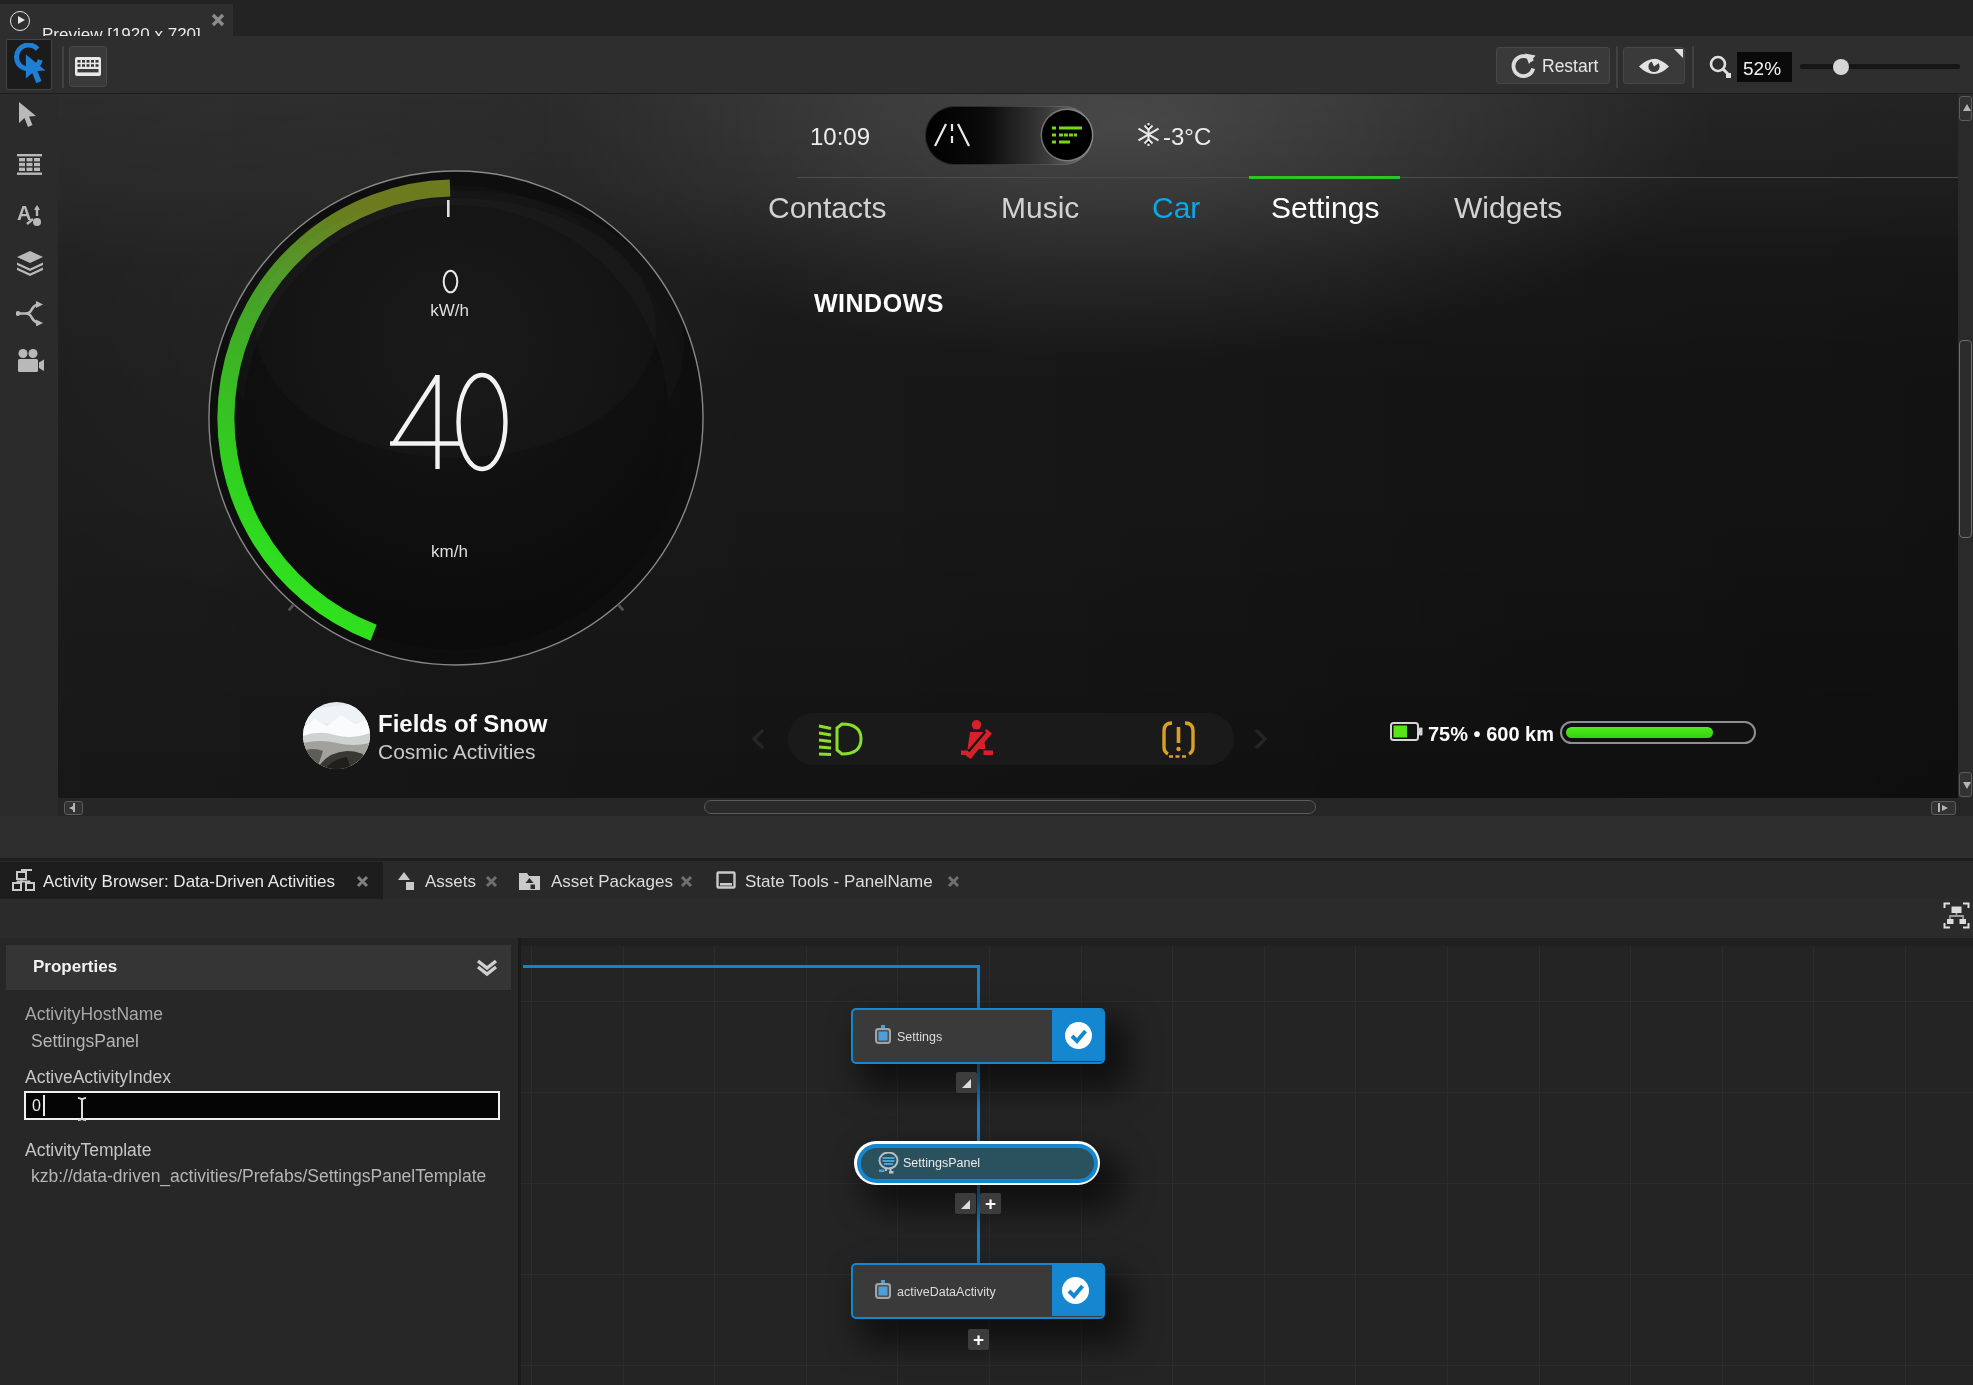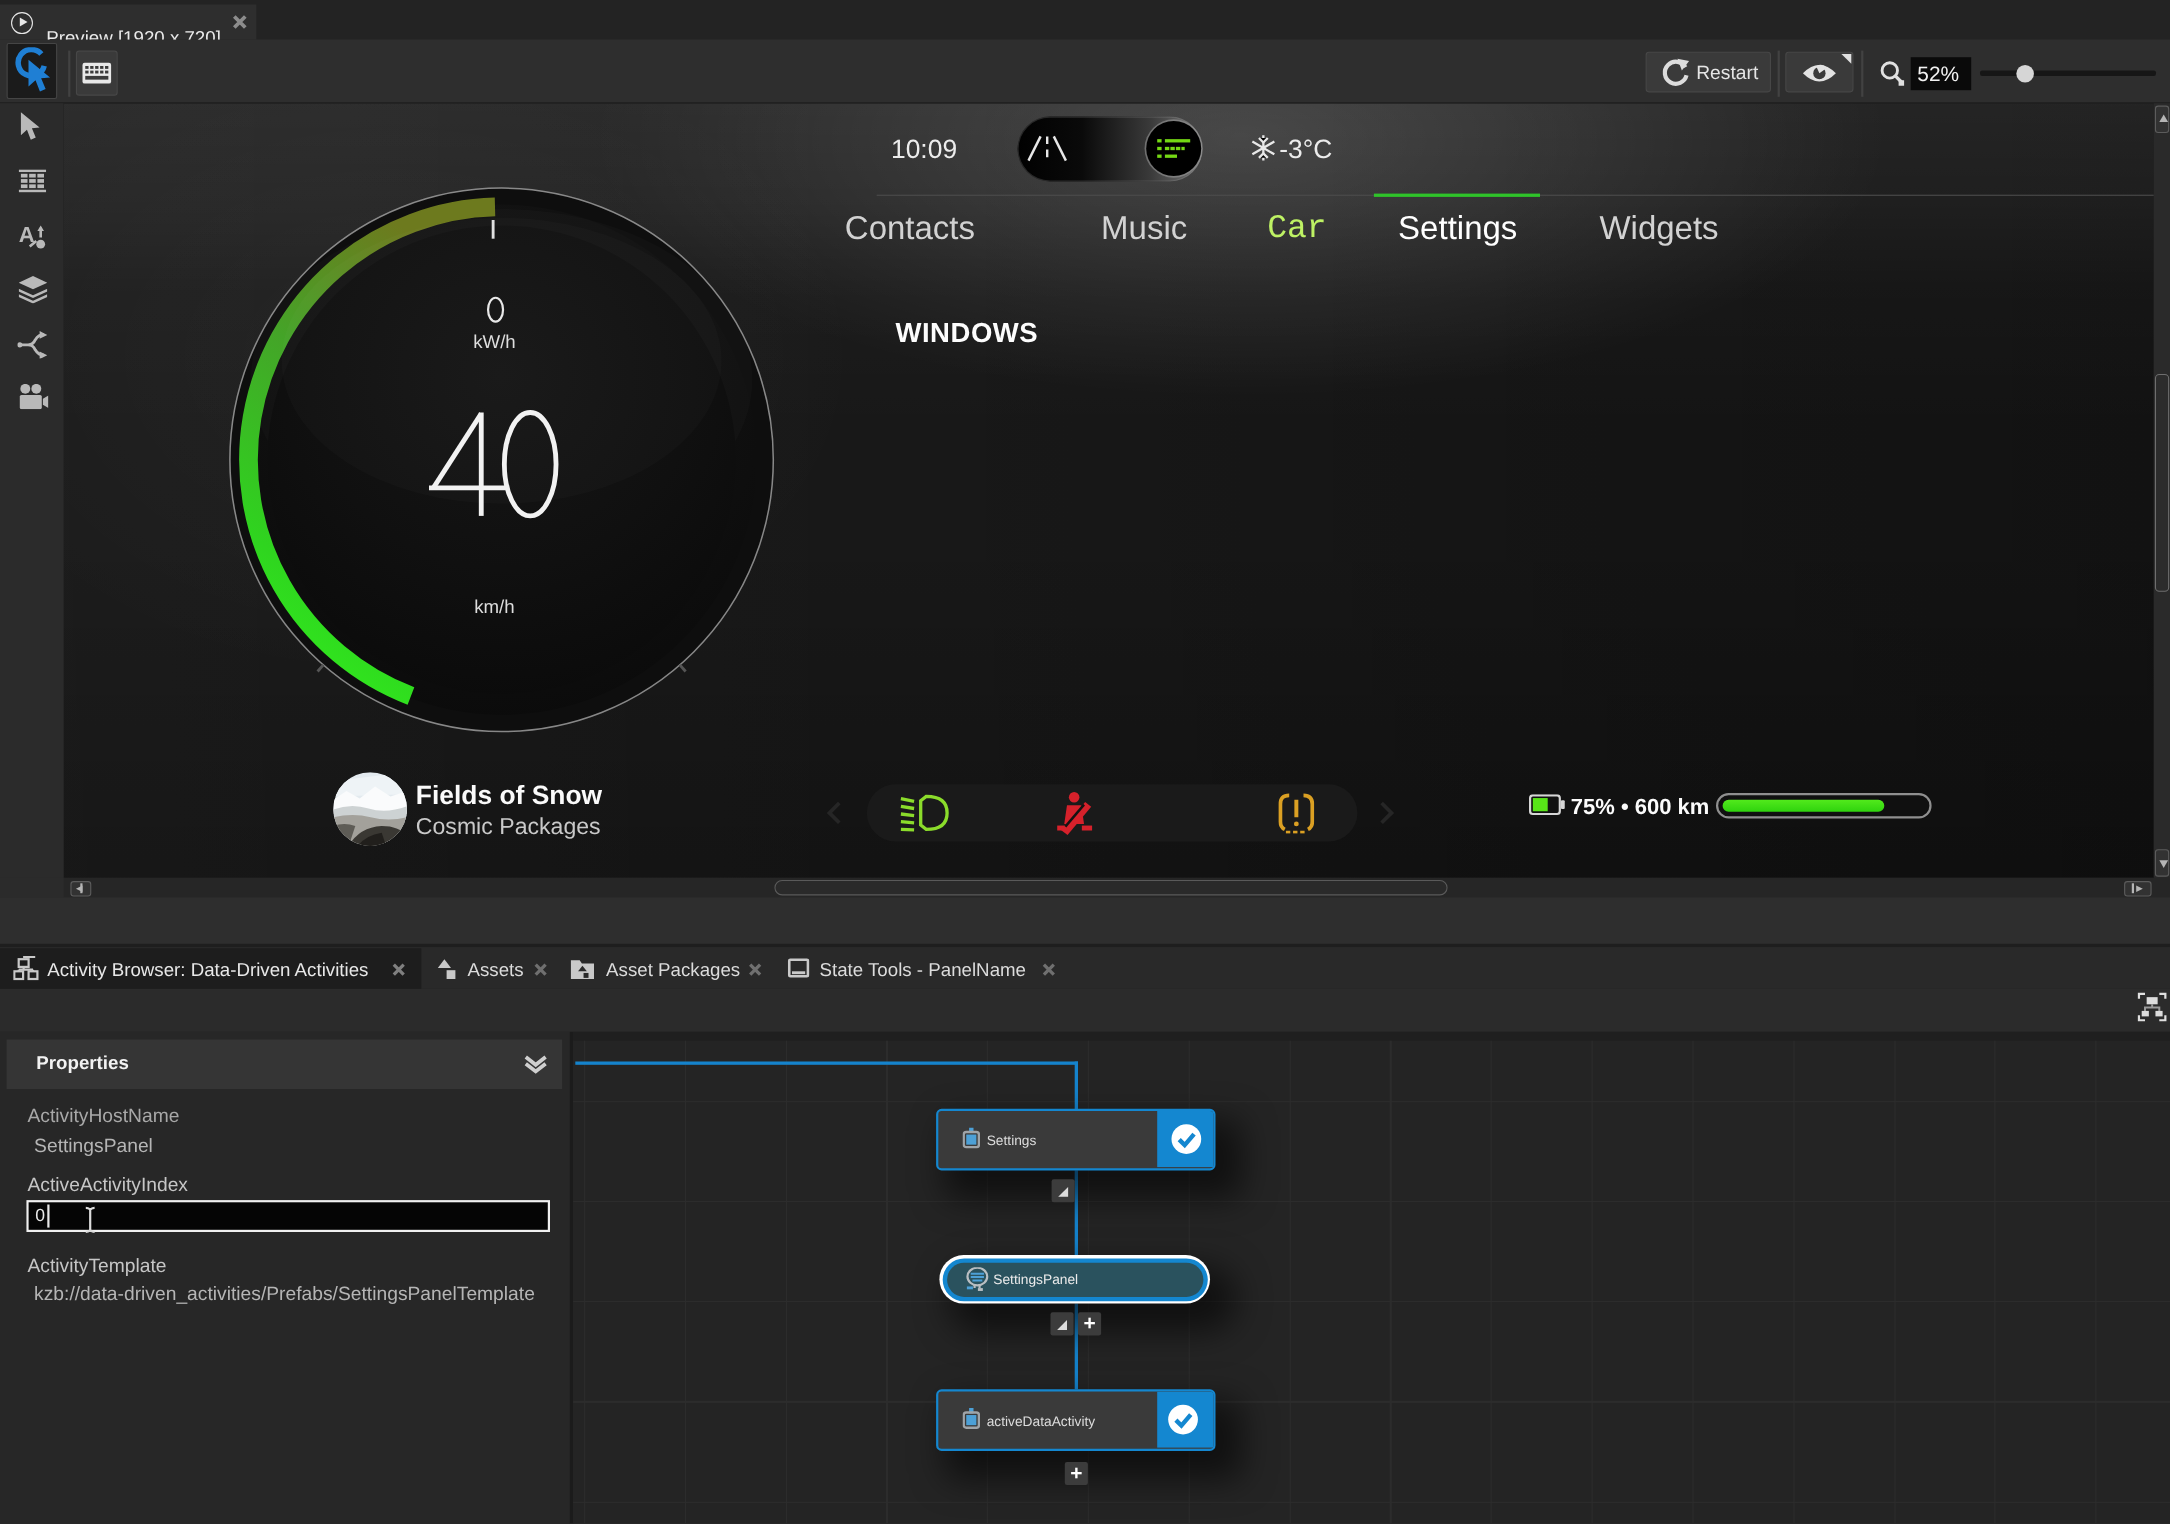--- a/index.html
+++ b/index.html
@@ -196,21 +196,21 @@
     <path d="M12.5 1 L12.5 24 M2.5 6.7 L22.5 18.3 M22.5 6.7 L2.5 18.3"></path>
     <path d="M8.5 3.5 L12.5 7.5 L16.5 3.5 M8.5 21.5 L12.5 17.5 L16.5 21.5"></path>
   </g>
 </svg>
 <div class="abs" style="left:1163px;top:123px;font-size:24px;color:#ececec;">-3°C</div>
 
 <div class="abs" style="left:797px;top:177px;width:1161px;height:1px;background:#4c4c4c;"></div>
 <div class="abs" style="left:1249px;top:176px;width:151px;height:3px;background:#2fc32a;"></div>
 <div class="abs" style="left:768px;top:191px;font-size:30px;color:#d2d2d2;">Contacts</div>
 <div class="abs" style="left:1001px;top:191px;font-size:30px;color:#d2d2d2;">Music</div>
-<div class="abs" style="left:1152px;top:191px;font-size:30px;color:#bef264;font-family:Liberation Mono, monospace;">Car</div>
+<div class="abs" style="left:1152px;top:191px;font-size:30px;color:#0ea5e9;">Car</div>
 <div class="abs" style="left:1271px;top:191px;font-size:30px;color:#ffffff;">Settings</div>
 <div class="abs" style="left:1454px;top:191px;font-size:30px;color:#d2d2d2;">Widgets</div>
 <div class="abs" style="left:814px;top:289px;font-size:25px;font-weight:bold;letter-spacing:0.5px;color:#fdfdfd;">WINDOWS</div>
 
 <svg class="abs" style="left:303px;top:702px" width="67" height="67" viewBox="0 0 67 67">
   <defs>
     <clipPath id="albc">
         <circle cx="33.5" cy="33.5" r="33.5"></circle>
       </clipPath>
   </defs>
@@ -219,21 +219,21 @@
     <path d="M0 8 L67 0 L67 20 L0 22 Z" fill="#eef3f6"></path>
     <path d="M0 25 L12 17 L24 24 L38 13 L52 22 L67 17 L67 38 L0 38 Z" fill="#fafbfc"></path>
     <path d="M0 34 Q16 28 32 33 T67 31 L67 44 L0 44 Z" fill="#cdd2d3"></path>
     <path d="M0 41 Q18 37 34 41 T67 41 L67 67 L0 67 Z" fill="#a3a19b"></path>
     <path d="M14 67 Q24 50 44 49 Q60 49 66 58 L62 67 Z" fill="#3a3833"></path>
     <path d="M0 49 Q10 45 20 49 L14 67 L0 67 Z" fill="#5e5c56"></path>
     <path d="M22 67 Q30 57 44 55 L48 67 Z" fill="#211f1c"></path>
   </g>
 </svg>
 <div class="abs" style="left:378px;top:710px;font-size:24px;font-weight:bold;color:#fafafa;">Fields of Snow</div>
-<div class="abs" style="left:378px;top:740px;font-size:21px;color:#c9c9c9;">Cosmic Packages</div>
+<div class="abs" style="left:378px;top:740px;font-size:21px;color:#c9c9c9;">Cosmic Activities</div>
 
 <div class="abs" style="left:788px;top:713px;width:446px;height:52px;border-radius:26px;background:#1a1a1a;"></div>
 <svg class="abs" style="left:750px;top:728px" width="18" height="22" viewBox="0 0 18 22">
     <path d="M13 2 L4 11 L13 20" fill="none" stroke="#262626" stroke-width="3.4"></path>
   </svg>
 <svg class="abs" style="left:1251px;top:728px" width="18" height="22" viewBox="0 0 18 22">
     <path d="M5 2 L14 11 L5 20" fill="none" stroke="#262626" stroke-width="3.4"></path>
   </svg>
 
 <svg class="abs" style="left:818px;top:721px" width="45" height="36" viewBox="0 0 45 36">

